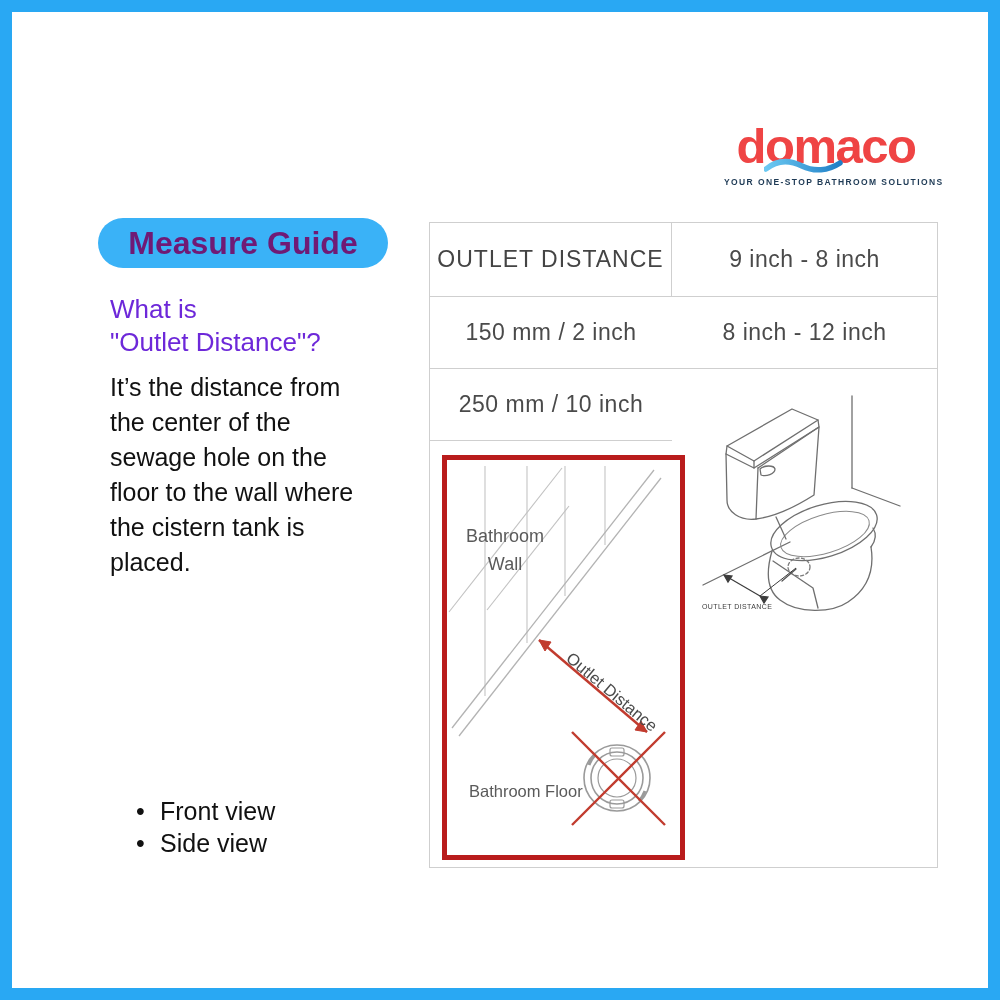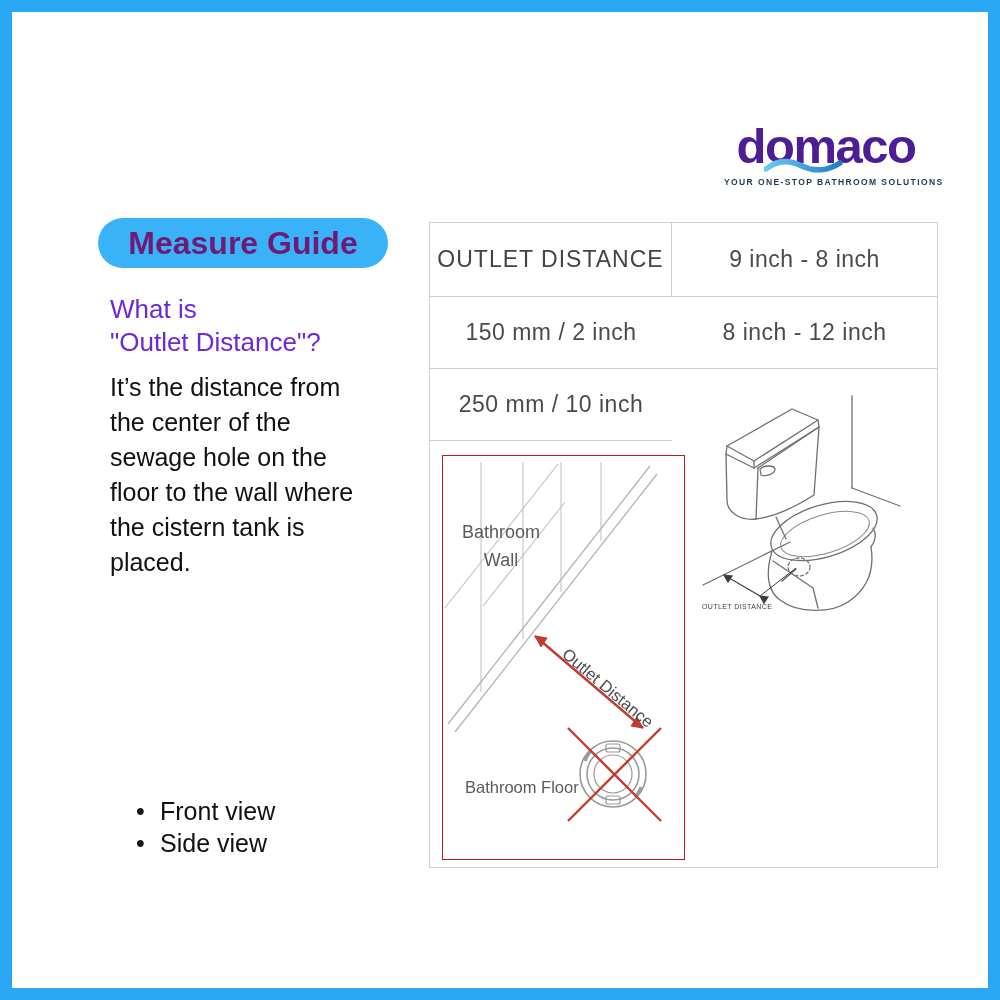--- a/index.html
+++ b/index.html
@@ -1,21 +1,21 @@
 <!DOCTYPE html>
 <html><head>
 <meta charset="utf-8">
 <style>
   * { margin:0; padding:0; box-sizing:border-box; }
   html,body { width:1000px; height:1000px; background:#fff; font-family:"Liberation Sans", sans-serif; }
   #stage { position:absolute; inset:0; width:1000px; height:1000px; background:#fff; border:12px solid #29a8f3; overflow:hidden; }
 
   
   .logo { position:absolute; left:712px; top:110px; width:204px; text-align:center; }
-  .logo-text { font-size:49px; font-weight:bold; letter-spacing:-1.5px; color:#4c1d95; line-height:1; position:relative; }
+  .logo-text { font-size:49px; font-weight:bold; letter-spacing:-1.5px; color:#ef4444; line-height:1; position:relative; }
   .logo-wave { position:absolute; left:40px; top:35px; }
   .logo-tagline { margin-top:6px; font-size:8.5px; font-weight:bold; letter-spacing:1.4px; color:#1e3a55; white-space:nowrap; }
 
   
   .badge { position:absolute; left:86px; top:206px; width:290px; height:50px; background:#3ab2f7; border-radius:25px;
            display:flex; align-items:center; justify-content:center; font-size:32px; font-weight:bold; color:#701a75; }
 
   
   .intro-title { position:absolute; left:98px; top:281px; width:300px; font-size:26px; font-weight:normal; color:#6d28d9; line-height:33px; white-space:pre-line; }
   .intro-body  { position:absolute; left:98px; top:358px; width:310px; font-size:25px; color:#111; line-height:35px; white-space:pre-line; }
@@ -29,21 +29,21 @@
               display:grid; grid-template-columns:242px 266px; grid-template-rows:74px 72px 72px 427px;
               border:1px solid #cfcfcf; background:#fff; }
   .cell { border-right:1px solid #cfcfcf; border-bottom:1px solid #cfcfcf;
           display:flex; align-items:center; justify-content:center; color:#4a4a4a; }
   .cell.last-col { border-right:none; }
   .cell.last-row { border-bottom:none; }
   .cell.head { font-size:23px; letter-spacing:1px; color:#444; }
   .cell.val  { font-size:23px; letter-spacing:0.5px; }
   .cell.fig  { align-items:flex-start; justify-content:flex-start; }
 
-  .room-box { position:relative; margin:14px 10px 8px 12px; width:243px; height:405px; border:1px solid #b91c1c; background:#fff;text-align:right; }
+  .room-box { position:relative; margin:14px 10px 8px 12px; width:243px; height:405px; border:5px solid #b91c1c; background:#fff;text-align:right; }
   svg text { font-family:"Liberation Sans", sans-serif; }
 </style>
 </head>
 <body>
 
 <div id="stage">
 
   <div class="logo">
     <div class="logo-text">
       <span>domaco</span>

